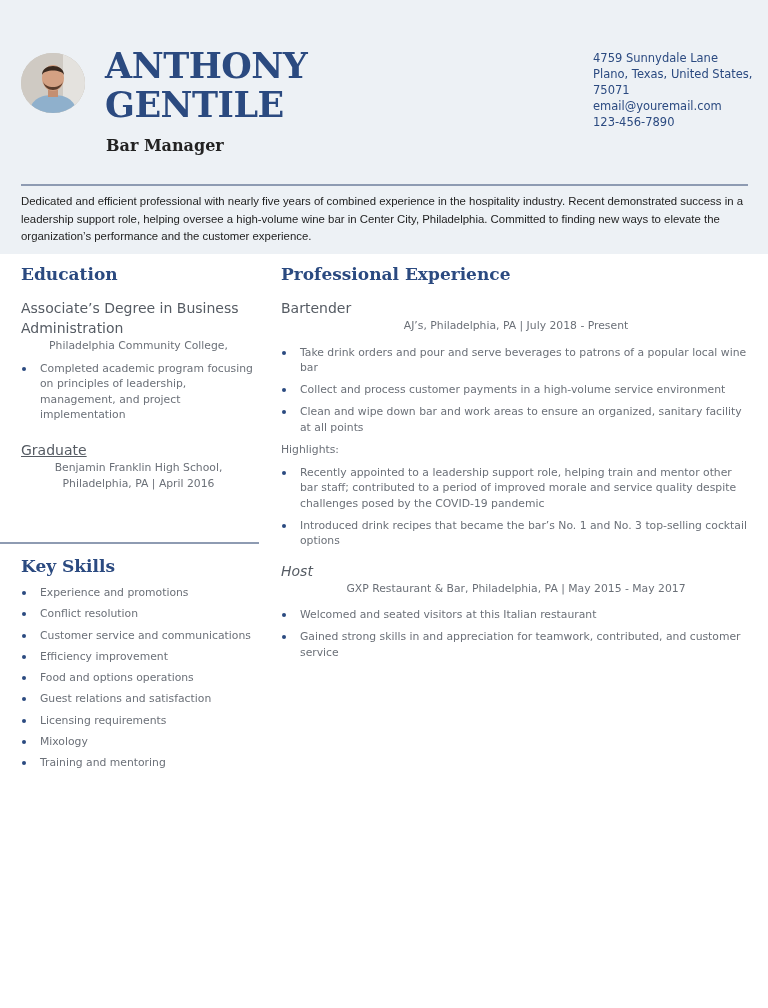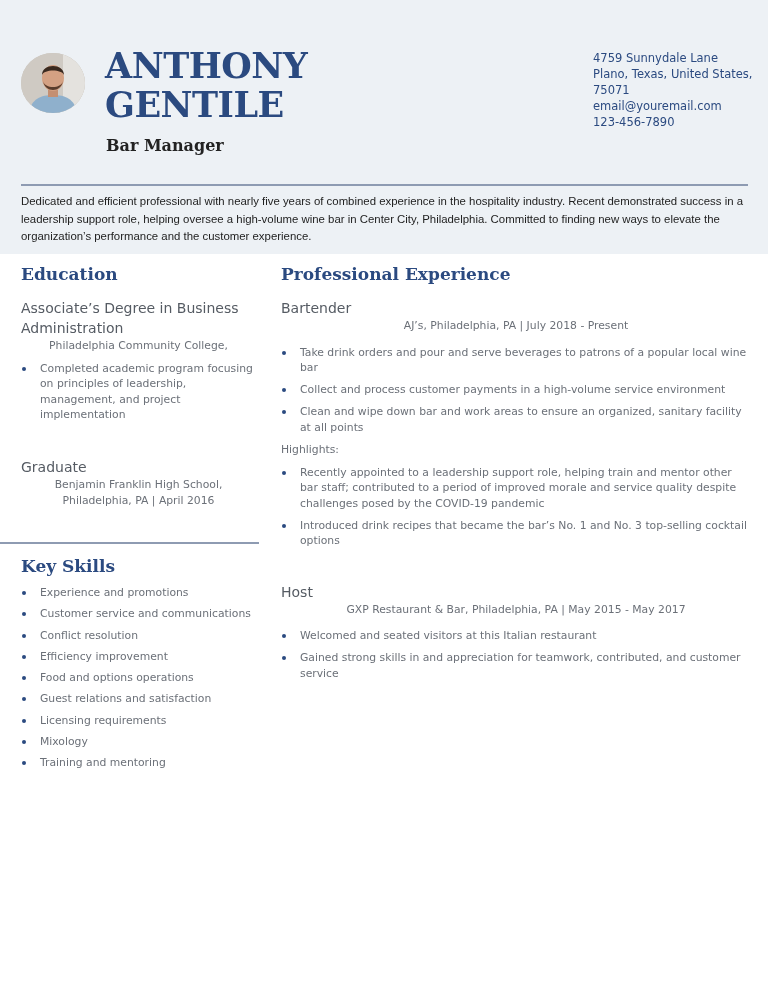--- a/index.html
+++ b/index.html
@@ -114,34 +114,34 @@
   <div class="entry-title">
     <div>Associate’s Degree in Business</div>
     <div>Administration</div>
   </div>
   <div class="entry-meta">
     <div>Philadelphia Community College,</div>
   </div>
   <ul class="bullets" style="margin-top:6px;">
     <li>Completed academic program focusing on principles of leadership, management, and project implementation</li>
   </ul>
-  <div class="entry-title" style="margin-top:34px;">Graduate</div>
+  <div class="entry-title" style="margin-top:17px;text-decoration:underline;">Graduate</div>
   <div class="entry-meta">
     <div>Benjamin Franklin High School,</div>
     <div>Philadelphia, PA | April 2016</div>
   </div>
 </div>
 
 <div class="left-rule"></div>
 
 <div class="section-title" style="left:21px; top:556px;">Key Skills</div>
 <ul class="bullets skills left-col" style="top:585px;">
   <li>Experience and promotions</li>
+  <li>Conflict resolution</li>
   <li>Customer service and communications</li>
-  <li>Conflict resolution</li>
   <li>Efficiency improvement</li>
   <li>Food and options operations</li>
   <li>Guest relations and satisfaction</li>
   <li>Licensing requirements</li>
   <li>Mixology</li>
   <li>Training and mentoring</li>
 </ul>
 
 <div class="section-title" style="left:281px; top:264px;">Professional Experience</div>
 <div class="right-col" style="top:298px;">
@@ -150,19 +150,19 @@
   <ul class="bullets exp-bullets" style="margin-top:10px;">
     <li>Take drink orders and pour and serve beverages to patrons of a popular local wine bar</li>
     <li>Collect and process customer payments in a high-volume service environment</li>
     <li>Clean and wipe down bar and work areas to ensure an organized, sanitary facility at all points</li>
   </ul>
   <div class="highlights-label">Highlights:</div>
   <ul class="bullets exp-bullets" style="margin-top:7px;">
     <li>Recently appointed to a leadership support role, helping train and mentor other bar staff; contributed to a period of improved morale and service quality despite challenges posed by the COVID-19 pandemic</li>
     <li>Introduced drink recipes that became the bar’s No. 1 and No. 3 top-selling cocktail options</li>
   </ul>
-  <div class="entry-title" style="margin-top:33px;">Host</div>
+  <div class="entry-title" style="margin-top:12px;font-style:italic;">Host</div>
   <div class="entry-meta">GXP Restaurant &amp; Bar, Philadelphia, PA | May 2015 - May 2017</div>
   <ul class="bullets exp-bullets" style="margin-top:10px;">
     <li>Welcomed and seated visitors at this Italian restaurant</li>
     <li>Gained strong skills in and appreciation for teamwork, contributed, and customer service</li>
   </ul>
 </div>
 
 </body></html>

